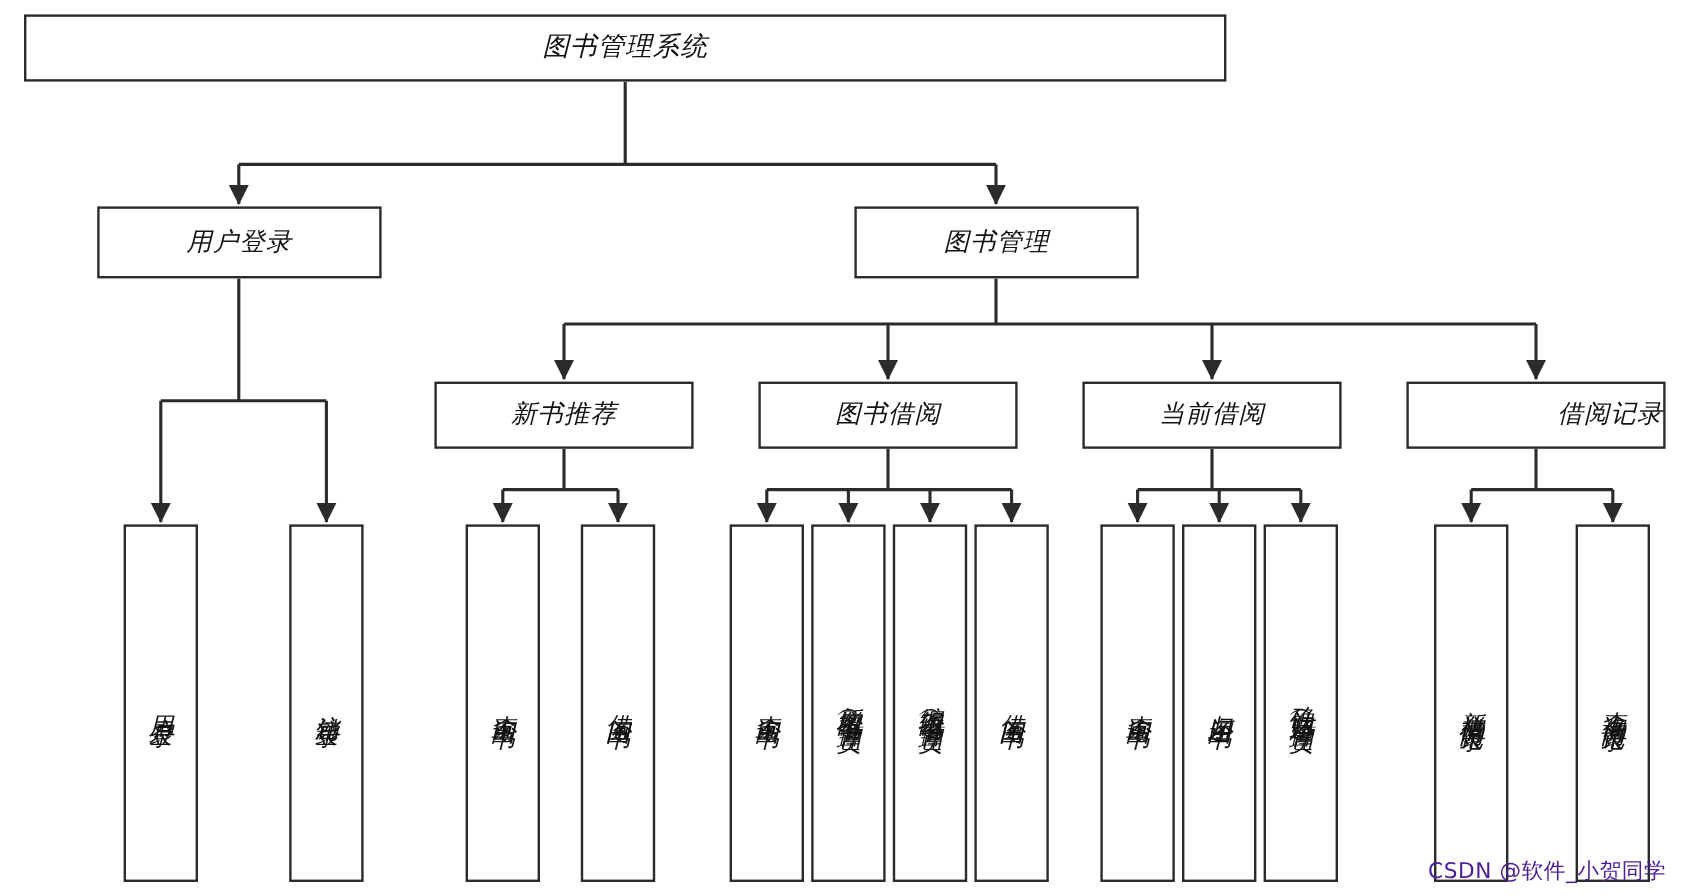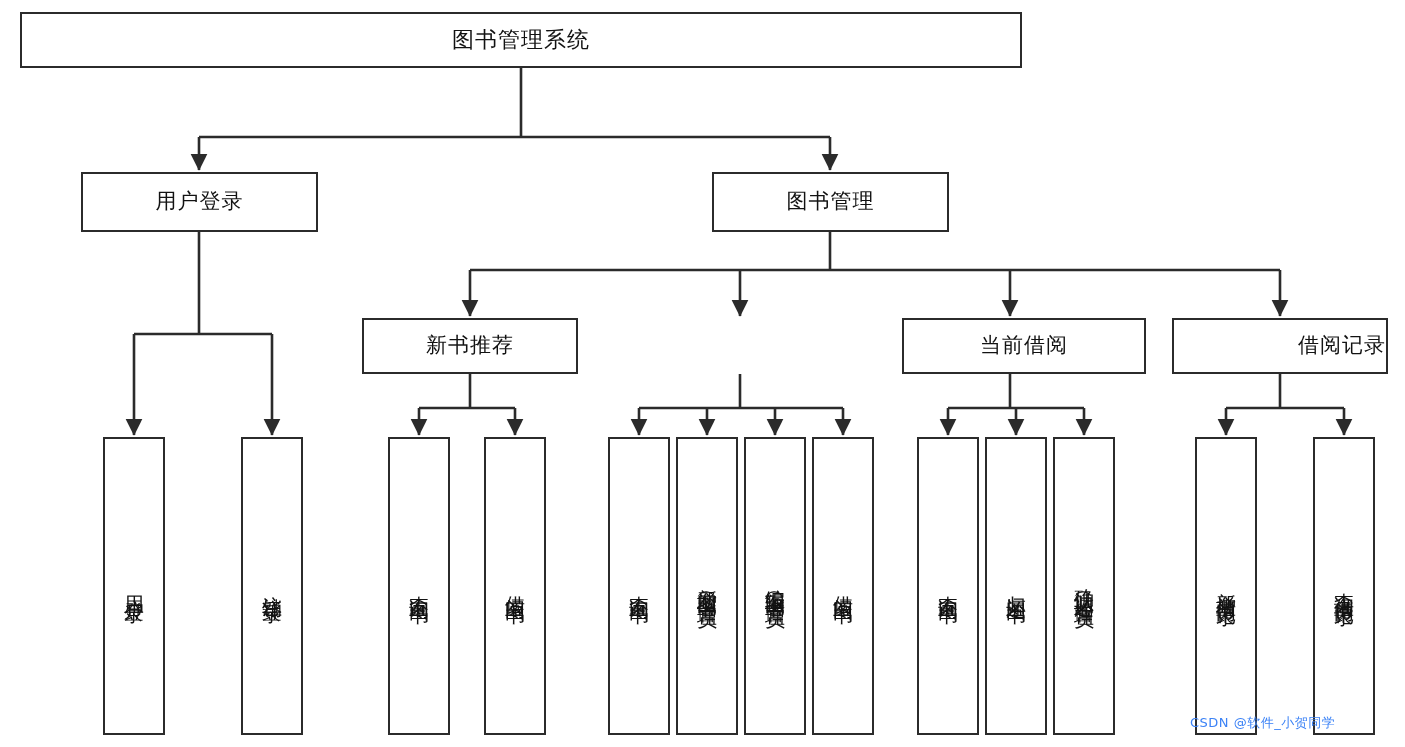--- a/index.html
+++ b/index.html
@@ -30,20 +30,21 @@
   .node {
     position: absolute;
     box-sizing: border-box;
     border: 2.5px solid #2b2b2b;
     background: #ffffff;
     display: flex;
     align-items: center;
     justify-content: center;
     text-align: center;
     color: #121212;
+    font-style: italic;
   }
   .node.horiz {
     font-size: 21px;
     letter-spacing: 1px;
     line-height: 1.2;
   }
   .node.root {
     font-size: 22px;
   }
   .node.vert {
@@ -58,22 +59,22 @@
   }
   .node.vert .vtext {
     writing-mode: vertical-rl;
     text-orientation: upright;
     display: block;
     white-space: normal;
     max-height: 100%;
   }
   .watermark {
     position: absolute;
-    font-size: 13px;
-    color: #3b82f6;
+    font-size: 18px;
+    color: #4c1d95;
     letter-spacing: 0.5px;
     white-space: nowrap;
     user-select: none;
     text-align: right;
   }
 </style>
 </head>
 <body>
 
 <div id="canvas">
@@ -135,21 +136,24 @@
   <div class="node horiz" style="left:81px; top:172px; width:237px; height:60px;">
     <span>用户登录</span>
   </div>
   <div class="node horiz" style="left:712px; top:172px; width:237px; height:60px;justify-content:center;">
     <span>图书管理</span>
   </div>
 
   <div class="node horiz" style="left:362px; top:318px; width:216px; height:56px;text-align:center;">
     <span>新书推荐</span>
   </div>
-  <div class="node horiz" style="left:902px; top:318px; width:244px; height:56px;">
+  <div class="node horiz" style="left:632px; top:318px; width:216px; height:56px;">
+    <span>图书借阅</span>
+  </div>
+  <div class="node horiz" style="left:902px; top:318px; width:216px; height:56px;">
     <span>当前借阅</span>
   </div>
   <div class="node horiz" style="left:1172px; top:318px; width:216px; height:56px;justify-content:flex-end;">
     <span>借阅记录</span>
   </div>
 
   <div class="node vert" style="left:103px; top:437px; width:62px; height:298px;">
     <span class="vtext">用户登录</span>
   </div>
   <div class="node vert" style="left:241px; top:437px; width:62px; height:298px;">

